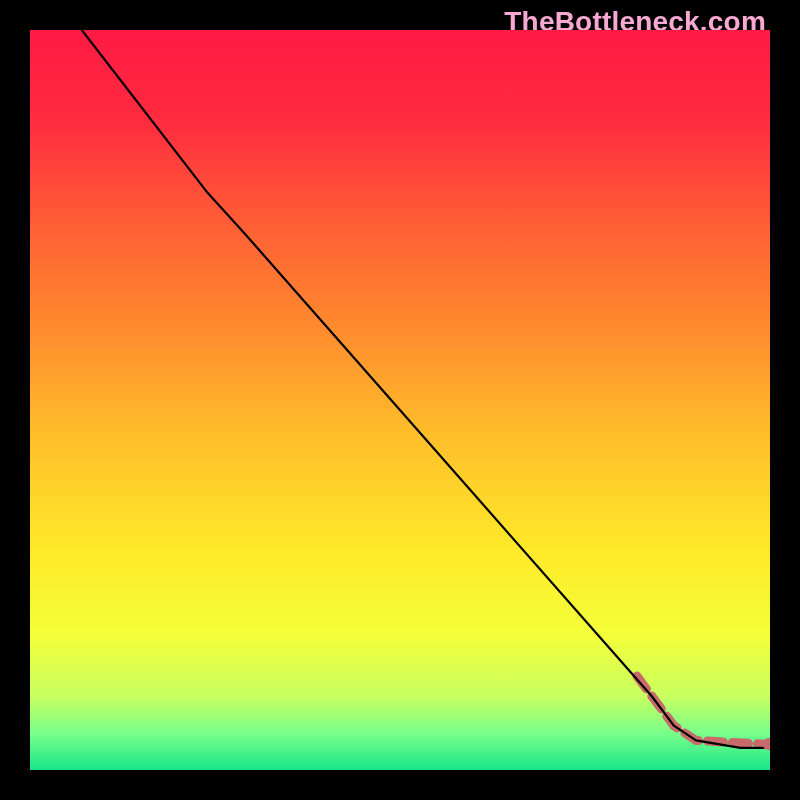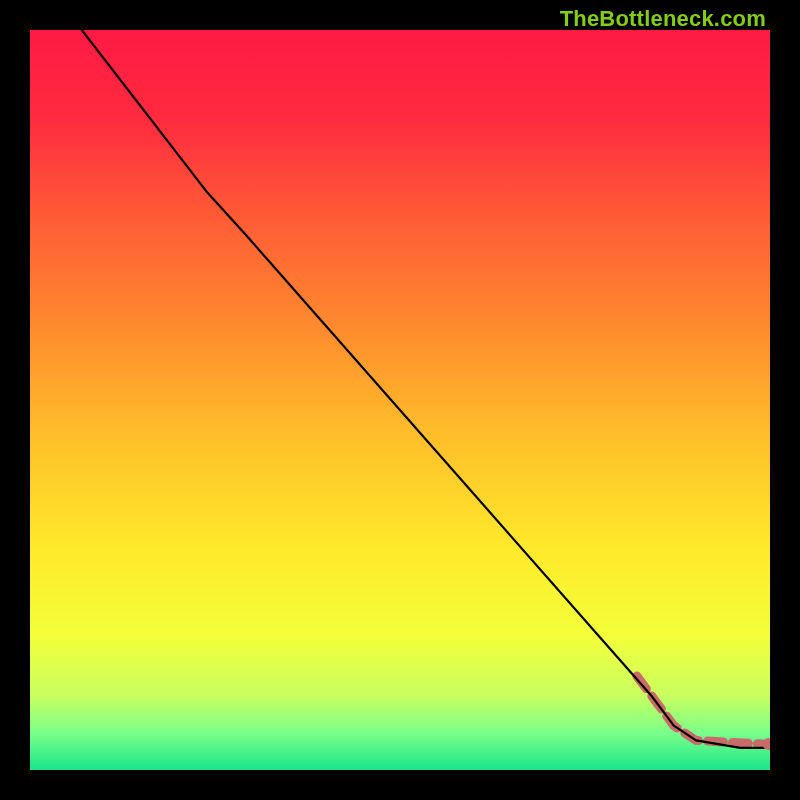--- a/index.html
+++ b/index.html
@@ -22,23 +22,23 @@
     left: 30px;
     top: 30px;
     width: 740px;
     height: 740px;
     overflow: hidden;
   }
   .attrib {
     position: absolute;
     top: 6px;
     right: 34px;
-    font-size: 22px;
+    font-size: 28px;
     font-weight: 600;
-    color: #84cc16;
+    color: #f9a8d4;
     letter-spacing: 0.2px;
   }
   svg { display: block; }
 </style>
 </head>
 <body>
 
 <div class="frame">
 
   <div class="attrib">TheBottleneck.com</div>

